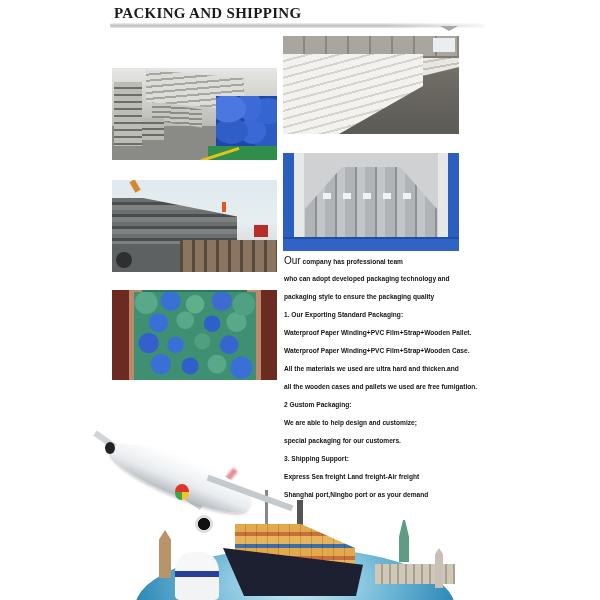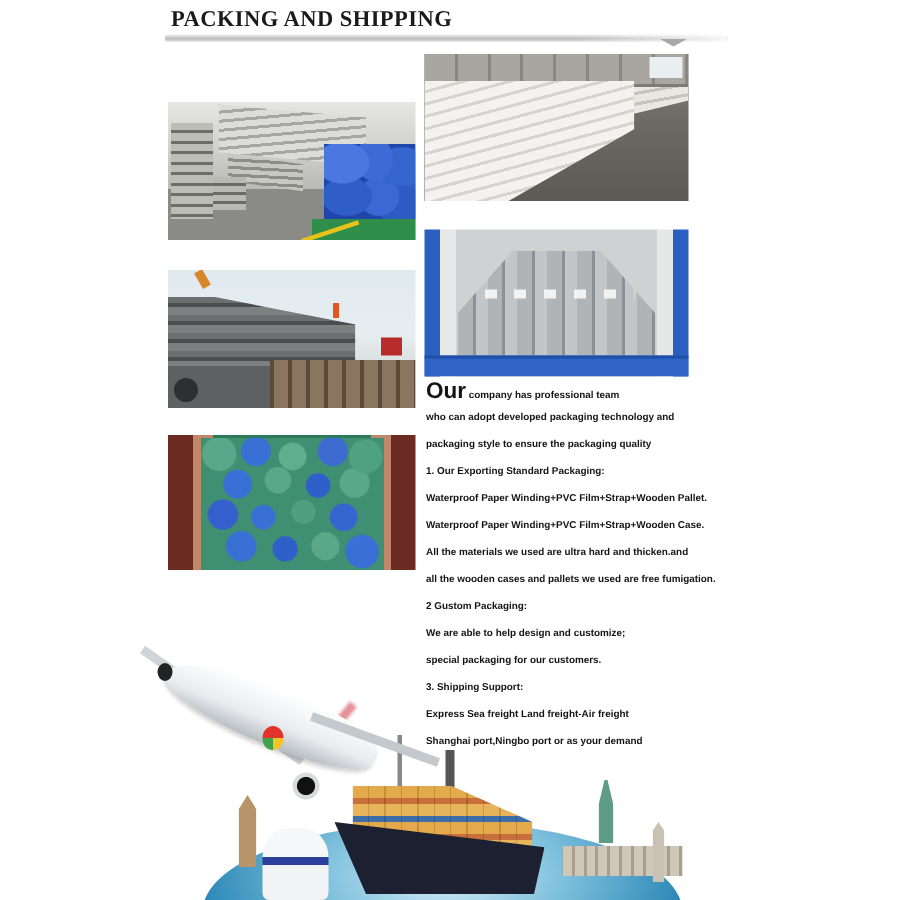--- a/index.html
+++ b/index.html
@@ -111,21 +111,21 @@
         radial-gradient(circle at 22% 82%, #3a6fd6 0 8%, transparent 9%),
         radial-gradient(circle at 46% 84%, #2f5fc8 0 8%, transparent 9%),
         radial-gradient(circle at 68% 82%, #5aa88a 0 8%, transparent 9%),
         radial-gradient(circle at 88% 86%, #3a6fd6 0 8%, transparent 9%),
         #3f8f72; }
 
     
     .text-block { position: absolute; left: 284px; top: 252px; width: 230px; }
     .line { font-family: "Liberation Sans", sans-serif; font-size: 6.6px; font-weight: bold;
       color: #141414; white-space: nowrap; height: 18px; line-height: 18px; }
-    .line .lead { font-size: 15px; font-weight: bold; }
+    .line .lead { font-size: 10px; font-weight: normal; }
 
     
     .collage { position: absolute; left: 95px; top: 420px; width: 380px; height: 180px; }
     .globe { position: absolute; left: 40px; top: 128px; width: 320px; height: 120px; border-radius: 50%;
       background: radial-gradient(ellipse at 50% 30%, #d6edf6 0%, #7fc1dd 35%, #2f8ab8 70%, #1d5f87 100%); }
     .plane-body { position: absolute; left: 10px; top: 38px; width: 150px; height: 38px; border-radius: 50% 40% 40% 50%;
       background: linear-gradient(180deg, #ffffff 0%, #e9ecef 60%, #b6bcc2 100%); transform: rotate(22deg);
       box-shadow: 0 2px 3px rgba(0,0,0,0.2); }
     .plane-wing { position: absolute; left: 0; top: 10px; width: 130px; height: 6px; background: #cfd4d8;
       transform: rotate(35deg); transform-origin: left; }

